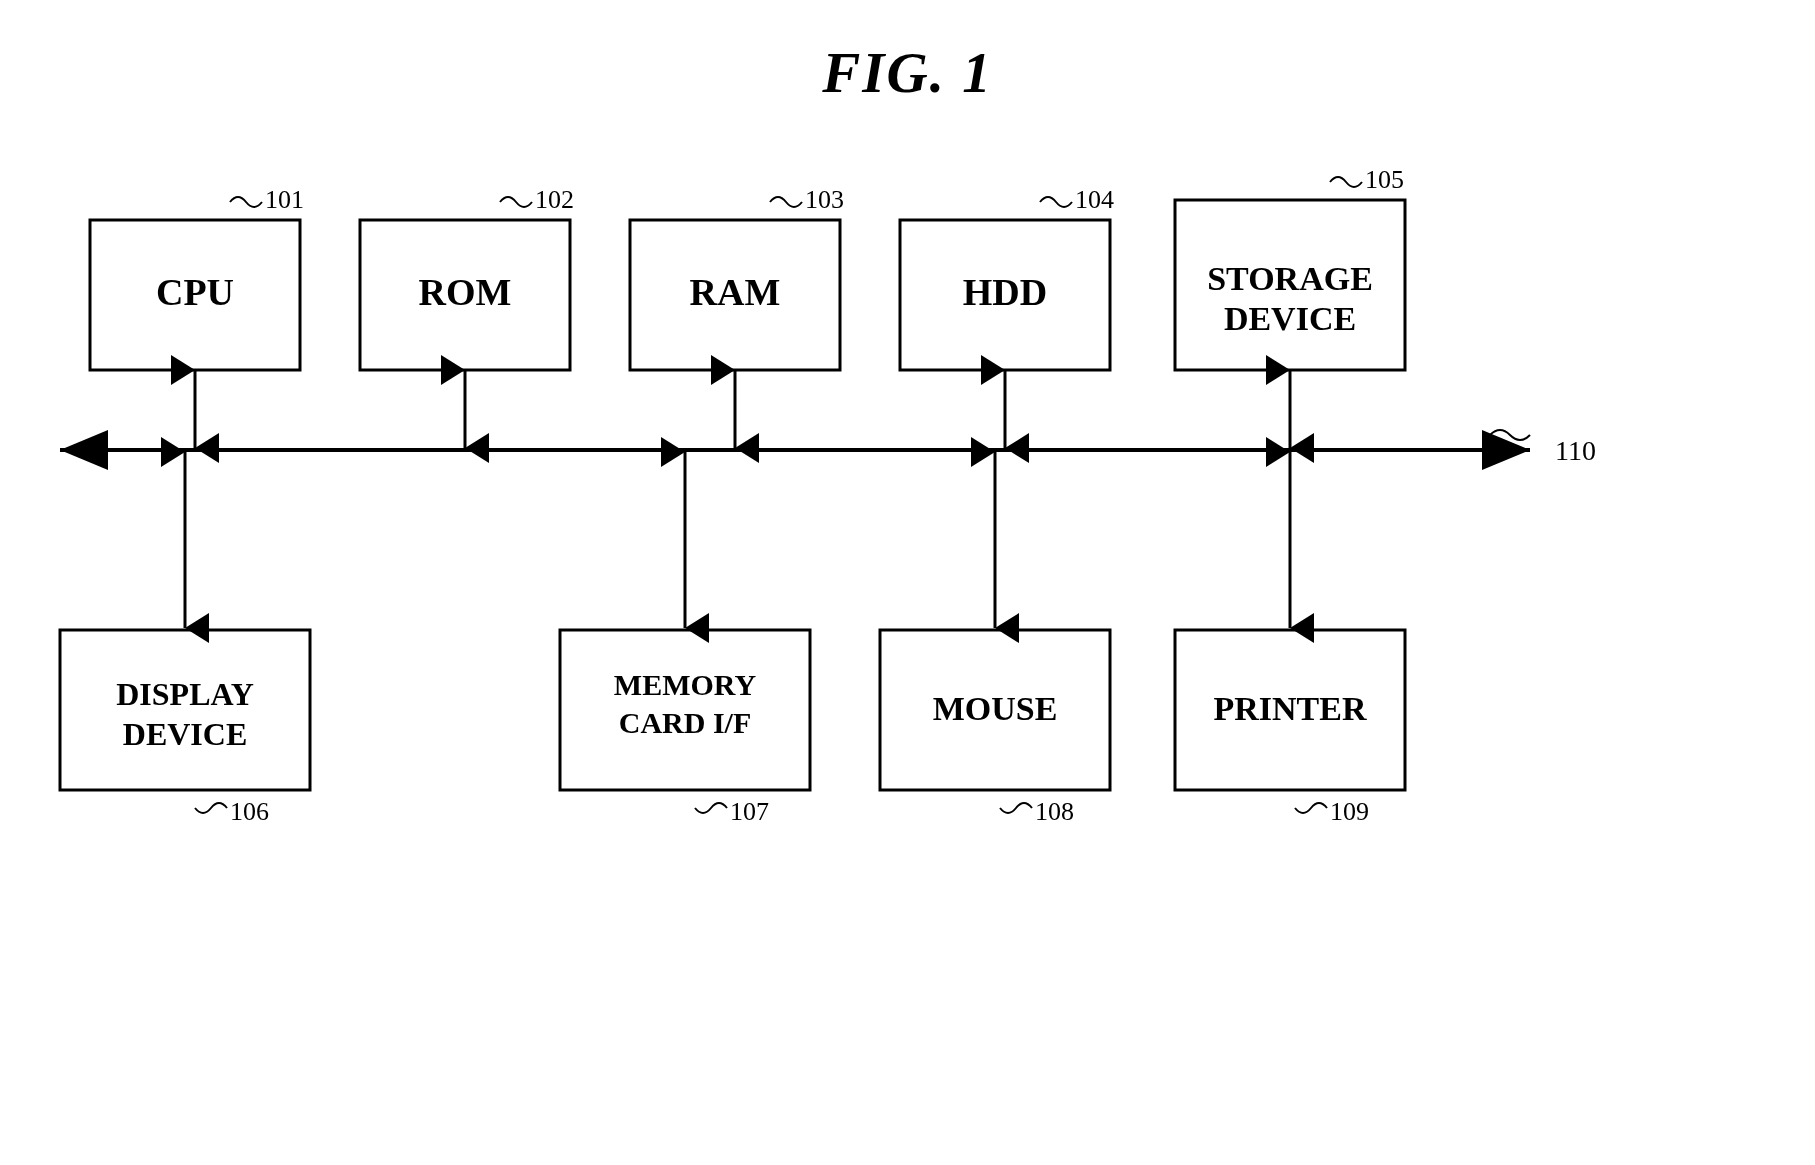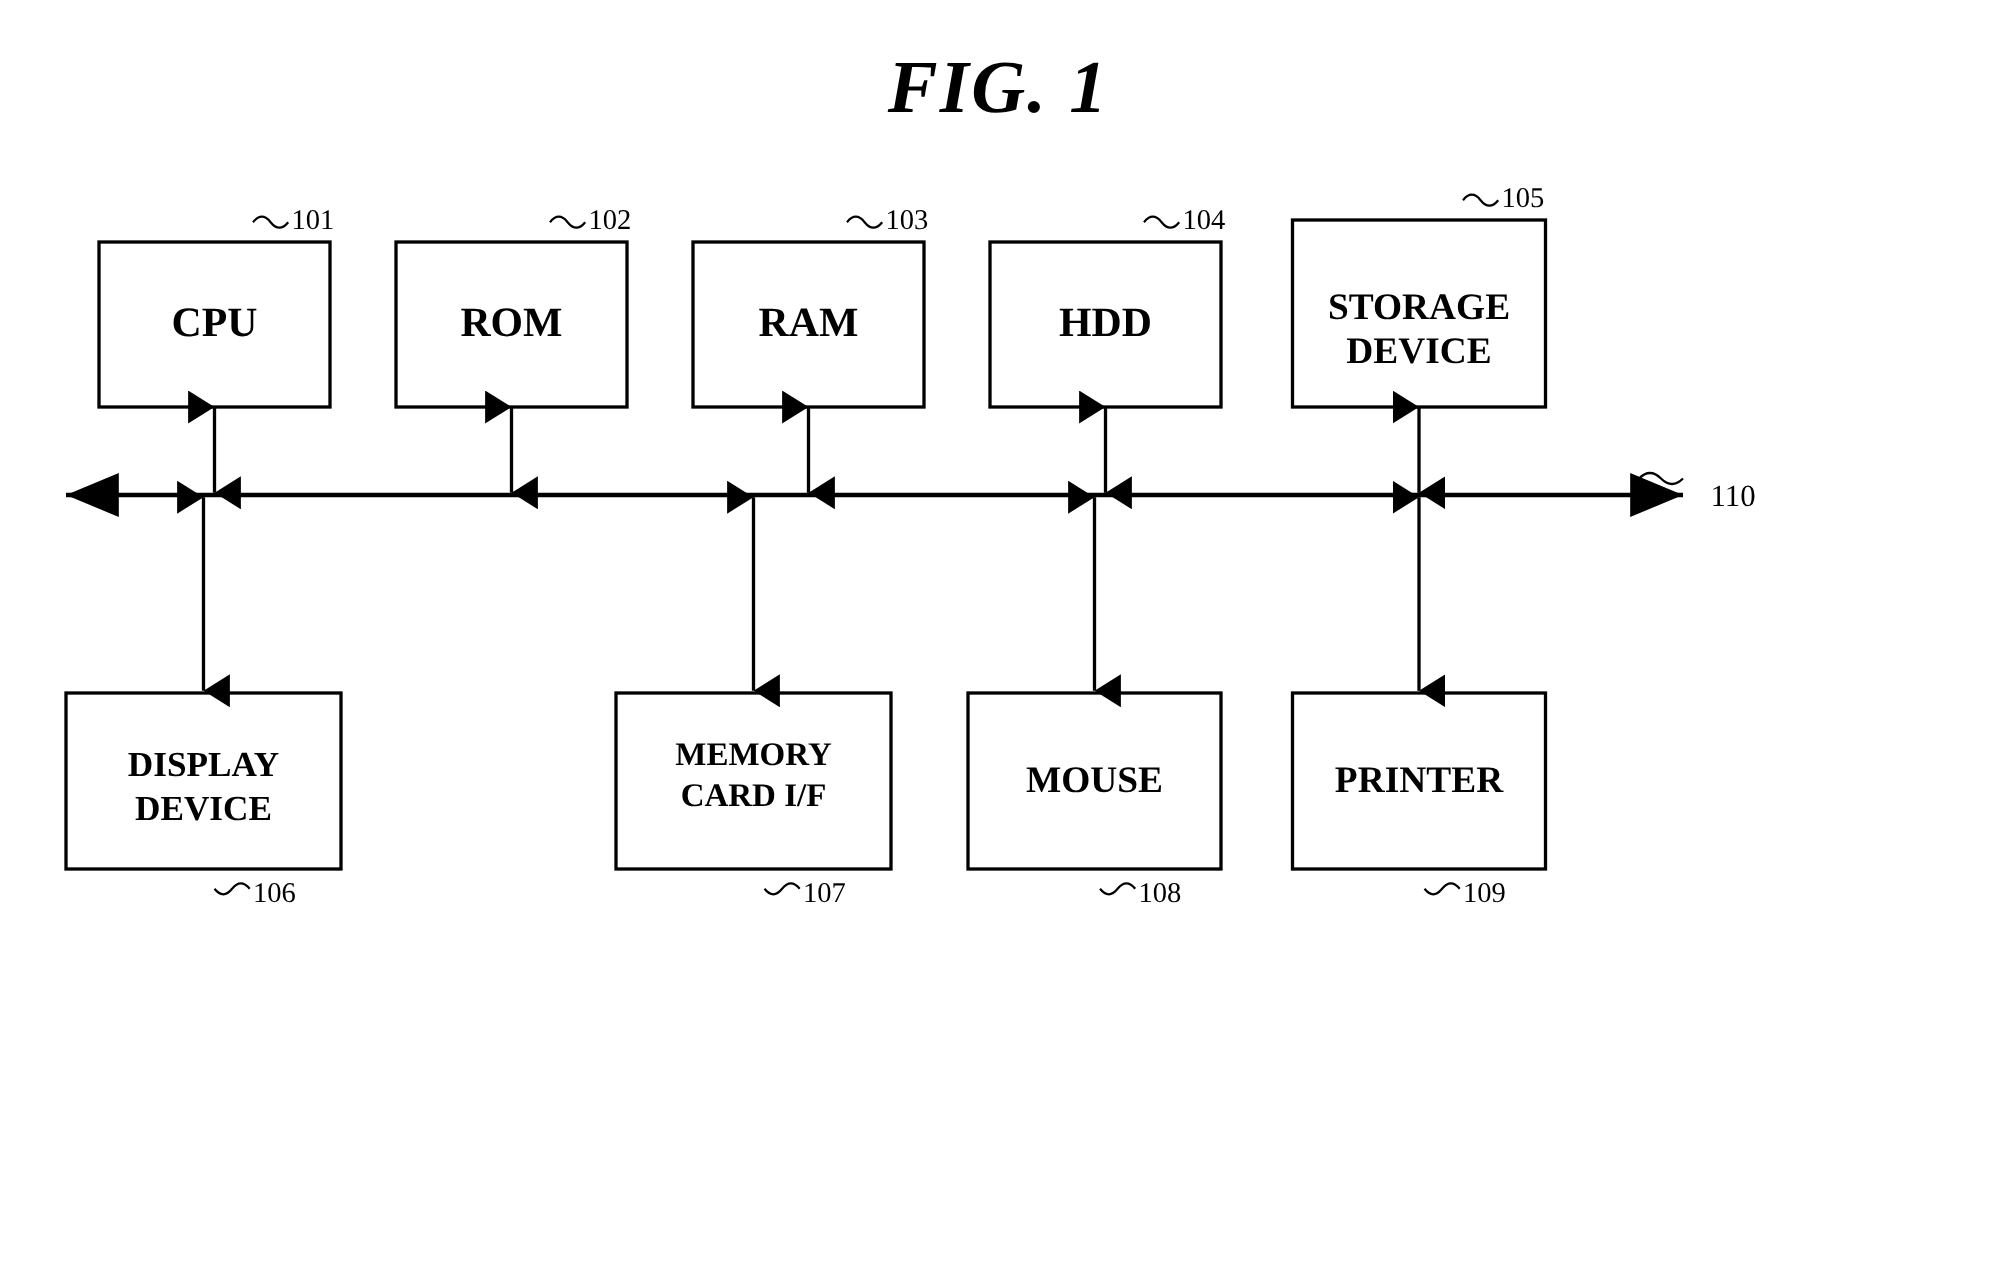--- a/index.html
+++ b/index.html
@@ -15,21 +15,21 @@
 
     .diagram-container {
       width: 1815px;
       height: 1165px;
       position: relative;
     }
 
     
     .fig-title {
       text-align: center;
-      font-size: 68px;
+      font-size: 57px;
       font-style: italic;
       font-weight: bold;
       padding-top: 40px;
       letter-spacing: 2px;
     }
 
     
     .diagram-svg {
       position: absolute;
       top: 140px;

